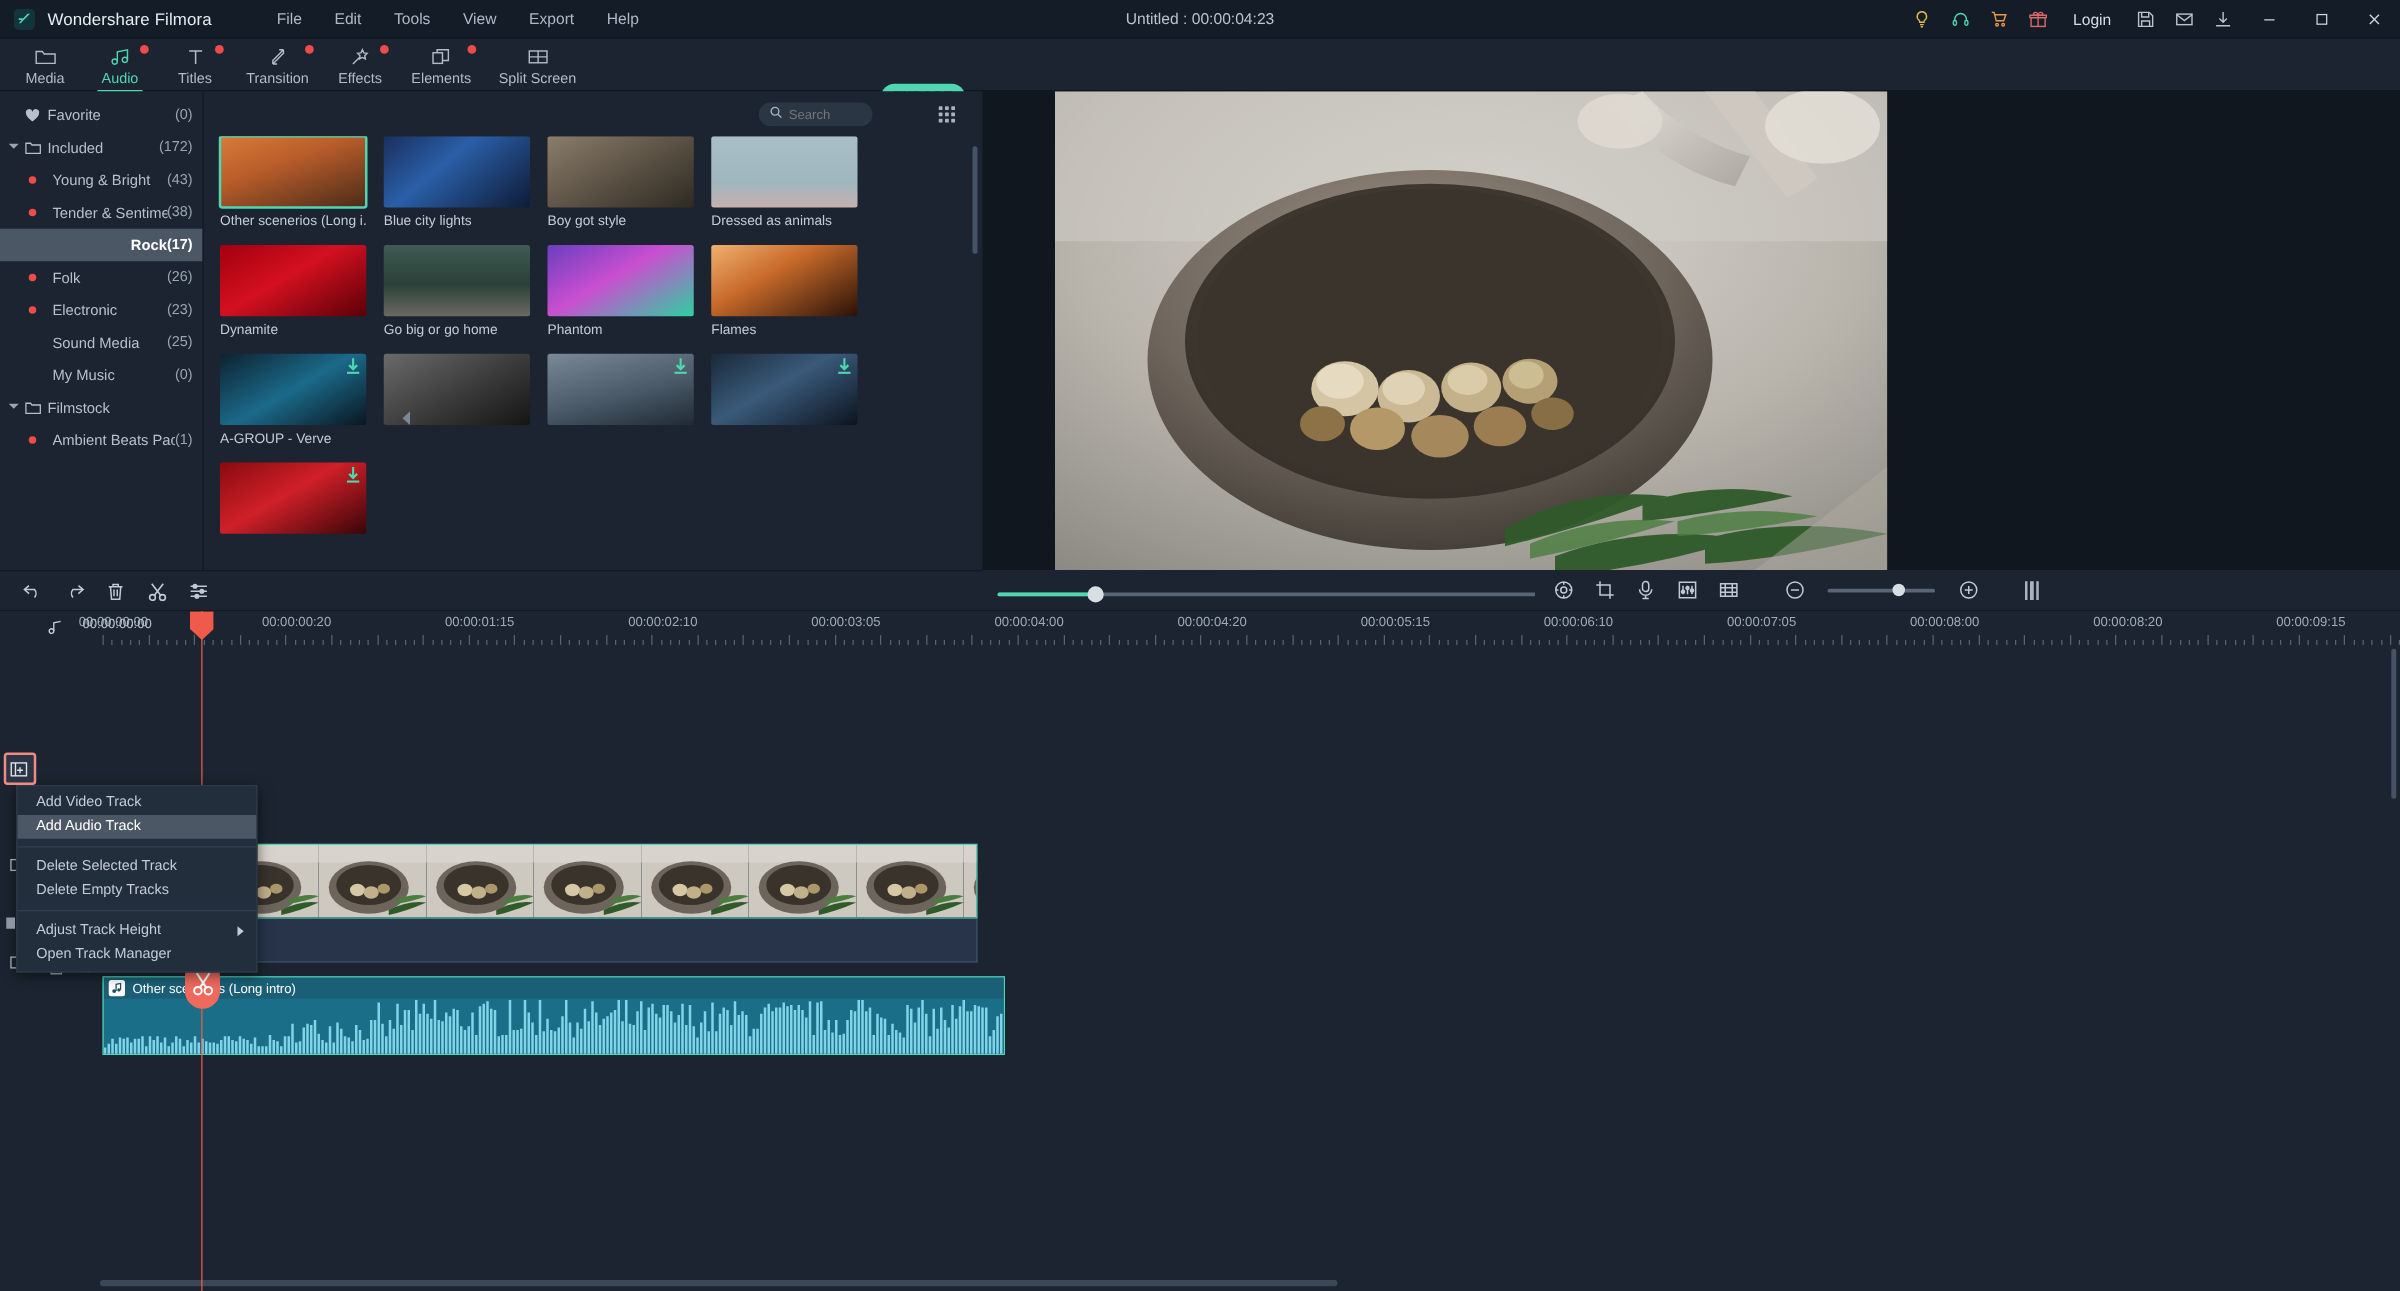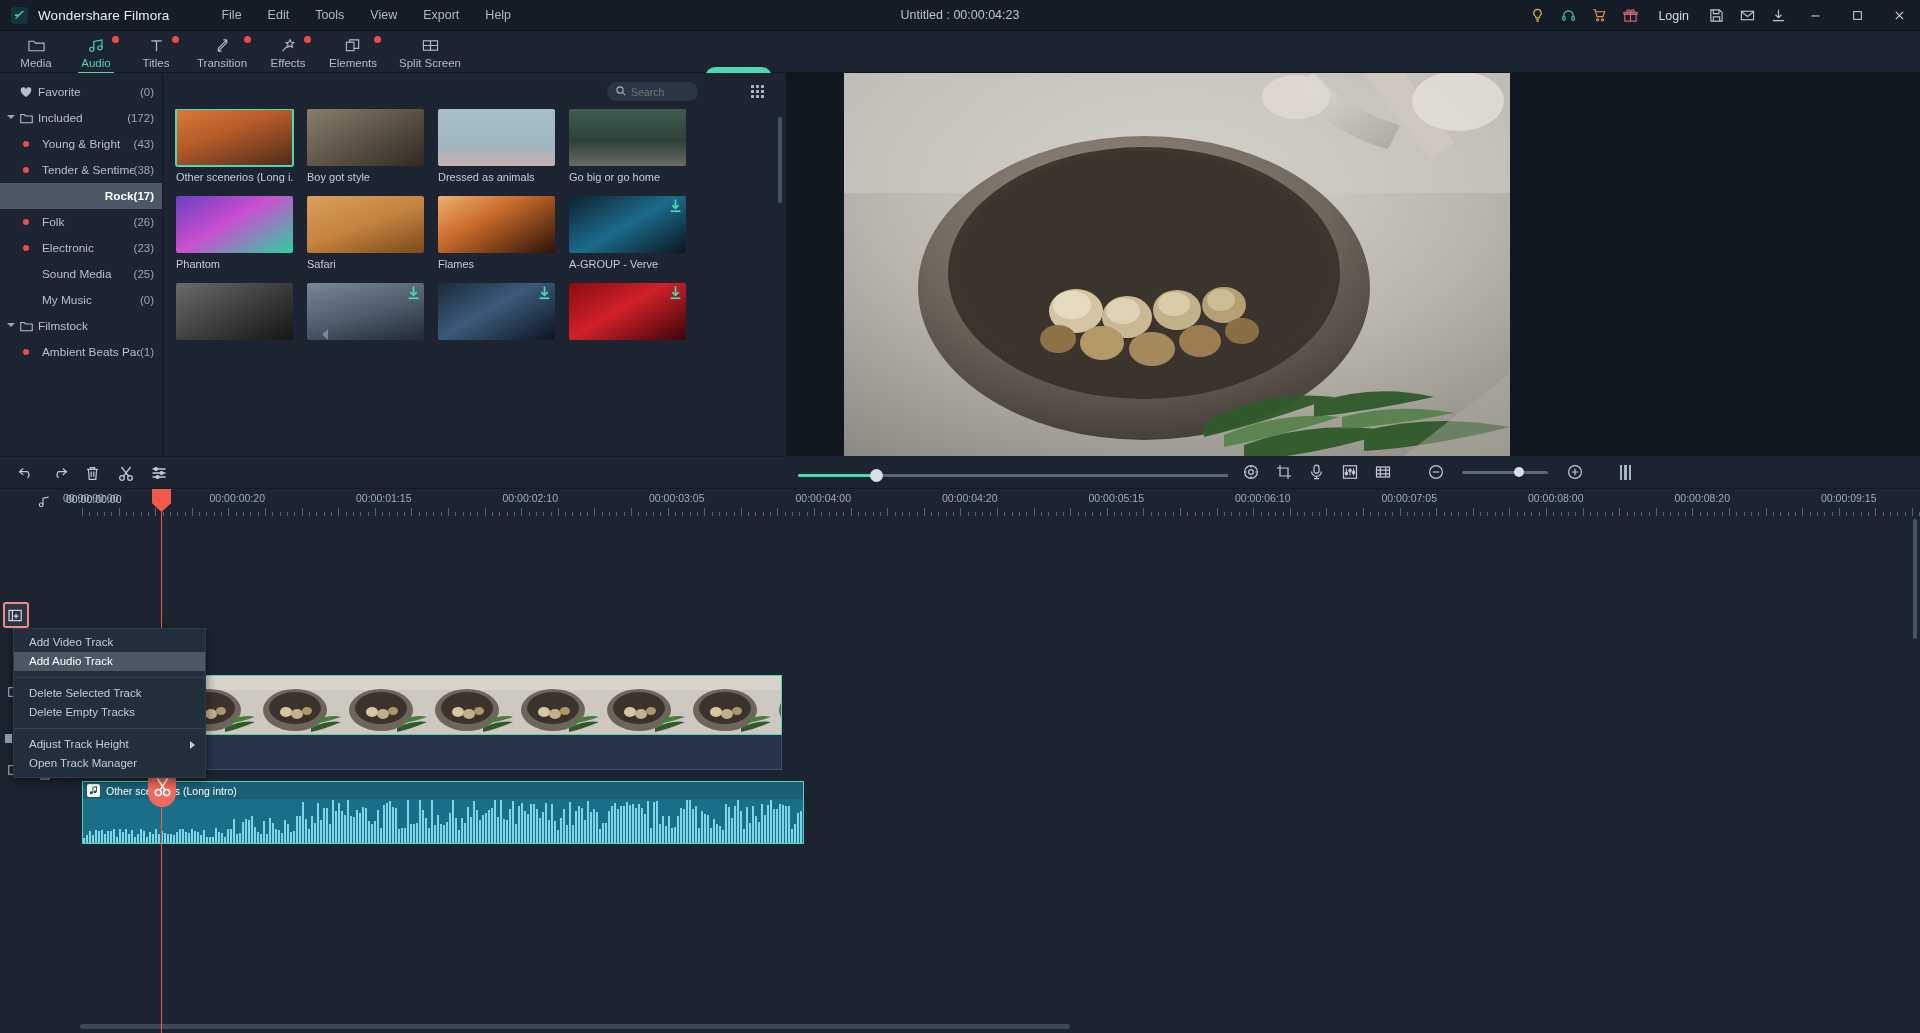--- a/index.html
+++ b/index.html
@@ -520,38 +520,42 @@
           </span>
       </div>
     </div>
     <div class="mp-body">
       <div class="mgrid" id="media-grid">
           <div class="mcell">
             <div class="mthumb g1 sel"></div>
             <div class="mname">Other scenerios  (Long i...</div>
           </div>
           <div class="mcell">
+            <div class="mthumb g2"></div>
+            <div class="mname">Blue city lights</div>
+          </div>
+          <div class="mcell">
             <div class="mthumb g3"></div>
             <div class="mname">Boy got style</div>
           </div>
           <div class="mcell">
             <div class="mthumb g6"></div>
             <div class="mname">Dressed as animals</div>
           </div>
           <div class="mcell">
+            <div class="mthumb g7"></div>
+            <div class="mname">Dynamite</div>
+          </div>
+          <div class="mcell">
             <div class="mthumb g8"></div>
             <div class="mname">Go big or go home</div>
           </div>
           <div class="mcell">
             <div class="mthumb g9"></div>
             <div class="mname">Phantom</div>
-          </div>
-          <div class="mcell">
-            <div class="mthumb g10"></div>
-            <div class="mname">Safari</div>
           </div>
           <div class="mcell">
             <div class="mthumb g11"></div>
             <div class="mname">Flames</div>
           </div>
           <div class="mcell">
             <div class="mthumb g12">
               <span class="dl-ic"><svg width="13" height="14" viewBox="0 0 13 14" fill="#4ed7b0">
                   <path d="M6.5 0.6v7.2M3.3 6.1l3.2 3.2 3.2-3.2" stroke="#4ed7b0" stroke-width="1.7" fill="none"></path>
                   <rect x="1.6" y="11.4" width="9.8" height="1.7"></rect>

